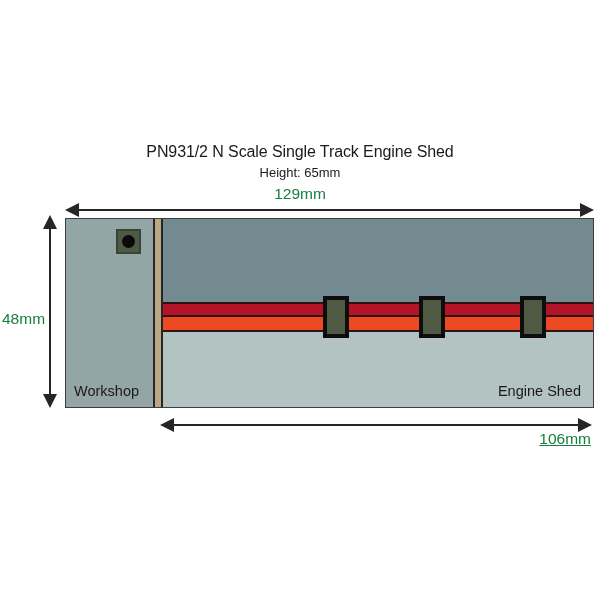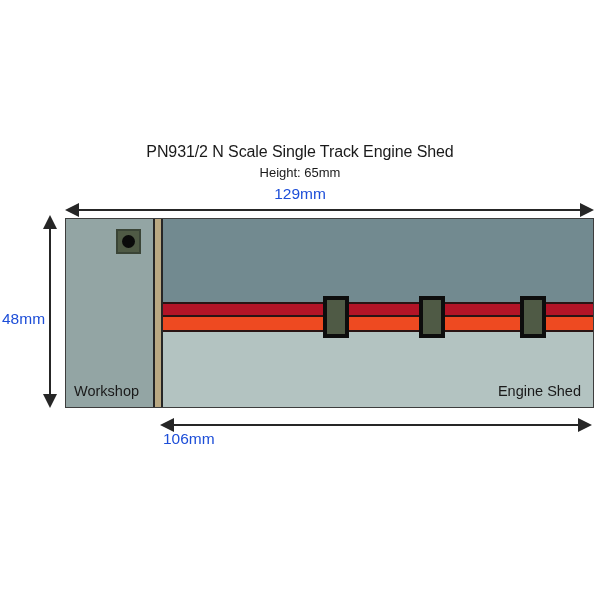--- a/index.html
+++ b/index.html
@@ -188,35 +188,35 @@
     border-bottom: 14px solid #262626;
   }
   .arrow.down {
     border-left: 7px solid transparent;
     border-right: 7px solid transparent;
     border-top: 14px solid #262626;
   }
   .dim-text {
     position: absolute;
     font-size: 15.5px;
-    color: #1d4ed8;
+    color: #15803d;
     white-space: nowrap;
   }
 
   
   .dim-width-top-line { left: 68px; top: 209px; width: 522px; }
   .dim-width-top-arrow-l { left: 65px; top: 203px; }
   .dim-width-top-arrow-r { left: 580px; top: 203px; }
   .dim-width-top-text { left: 0; right: 0; top: 185px; text-align: center; }
 
   
   .dim-width-bot-line { left: 163px; top: 424px; width: 424px; }
   .dim-width-bot-arrow-l { left: 160px; top: 418px; }
   .dim-width-bot-arrow-r { left: 578px; top: 418px; }
-  .dim-width-bot-text { left: 163px; width: 428px; top: 430px; text-align: left; }
+  .dim-width-bot-text { left: 163px; width: 428px; top: 430px; text-align: right; text-decoration: underline; }
 
   
   .dim-height-line { left: 49px; top: 221px; height: 184px; }
   .dim-height-arrow-u { left: 43px; top: 215px; }
   .dim-height-arrow-d { left: 43px; top: 394px; }
   .dim-height-text { left: 2px; top: 310px; text-align: right; }
 </style>
 </head>
 <body>
 

